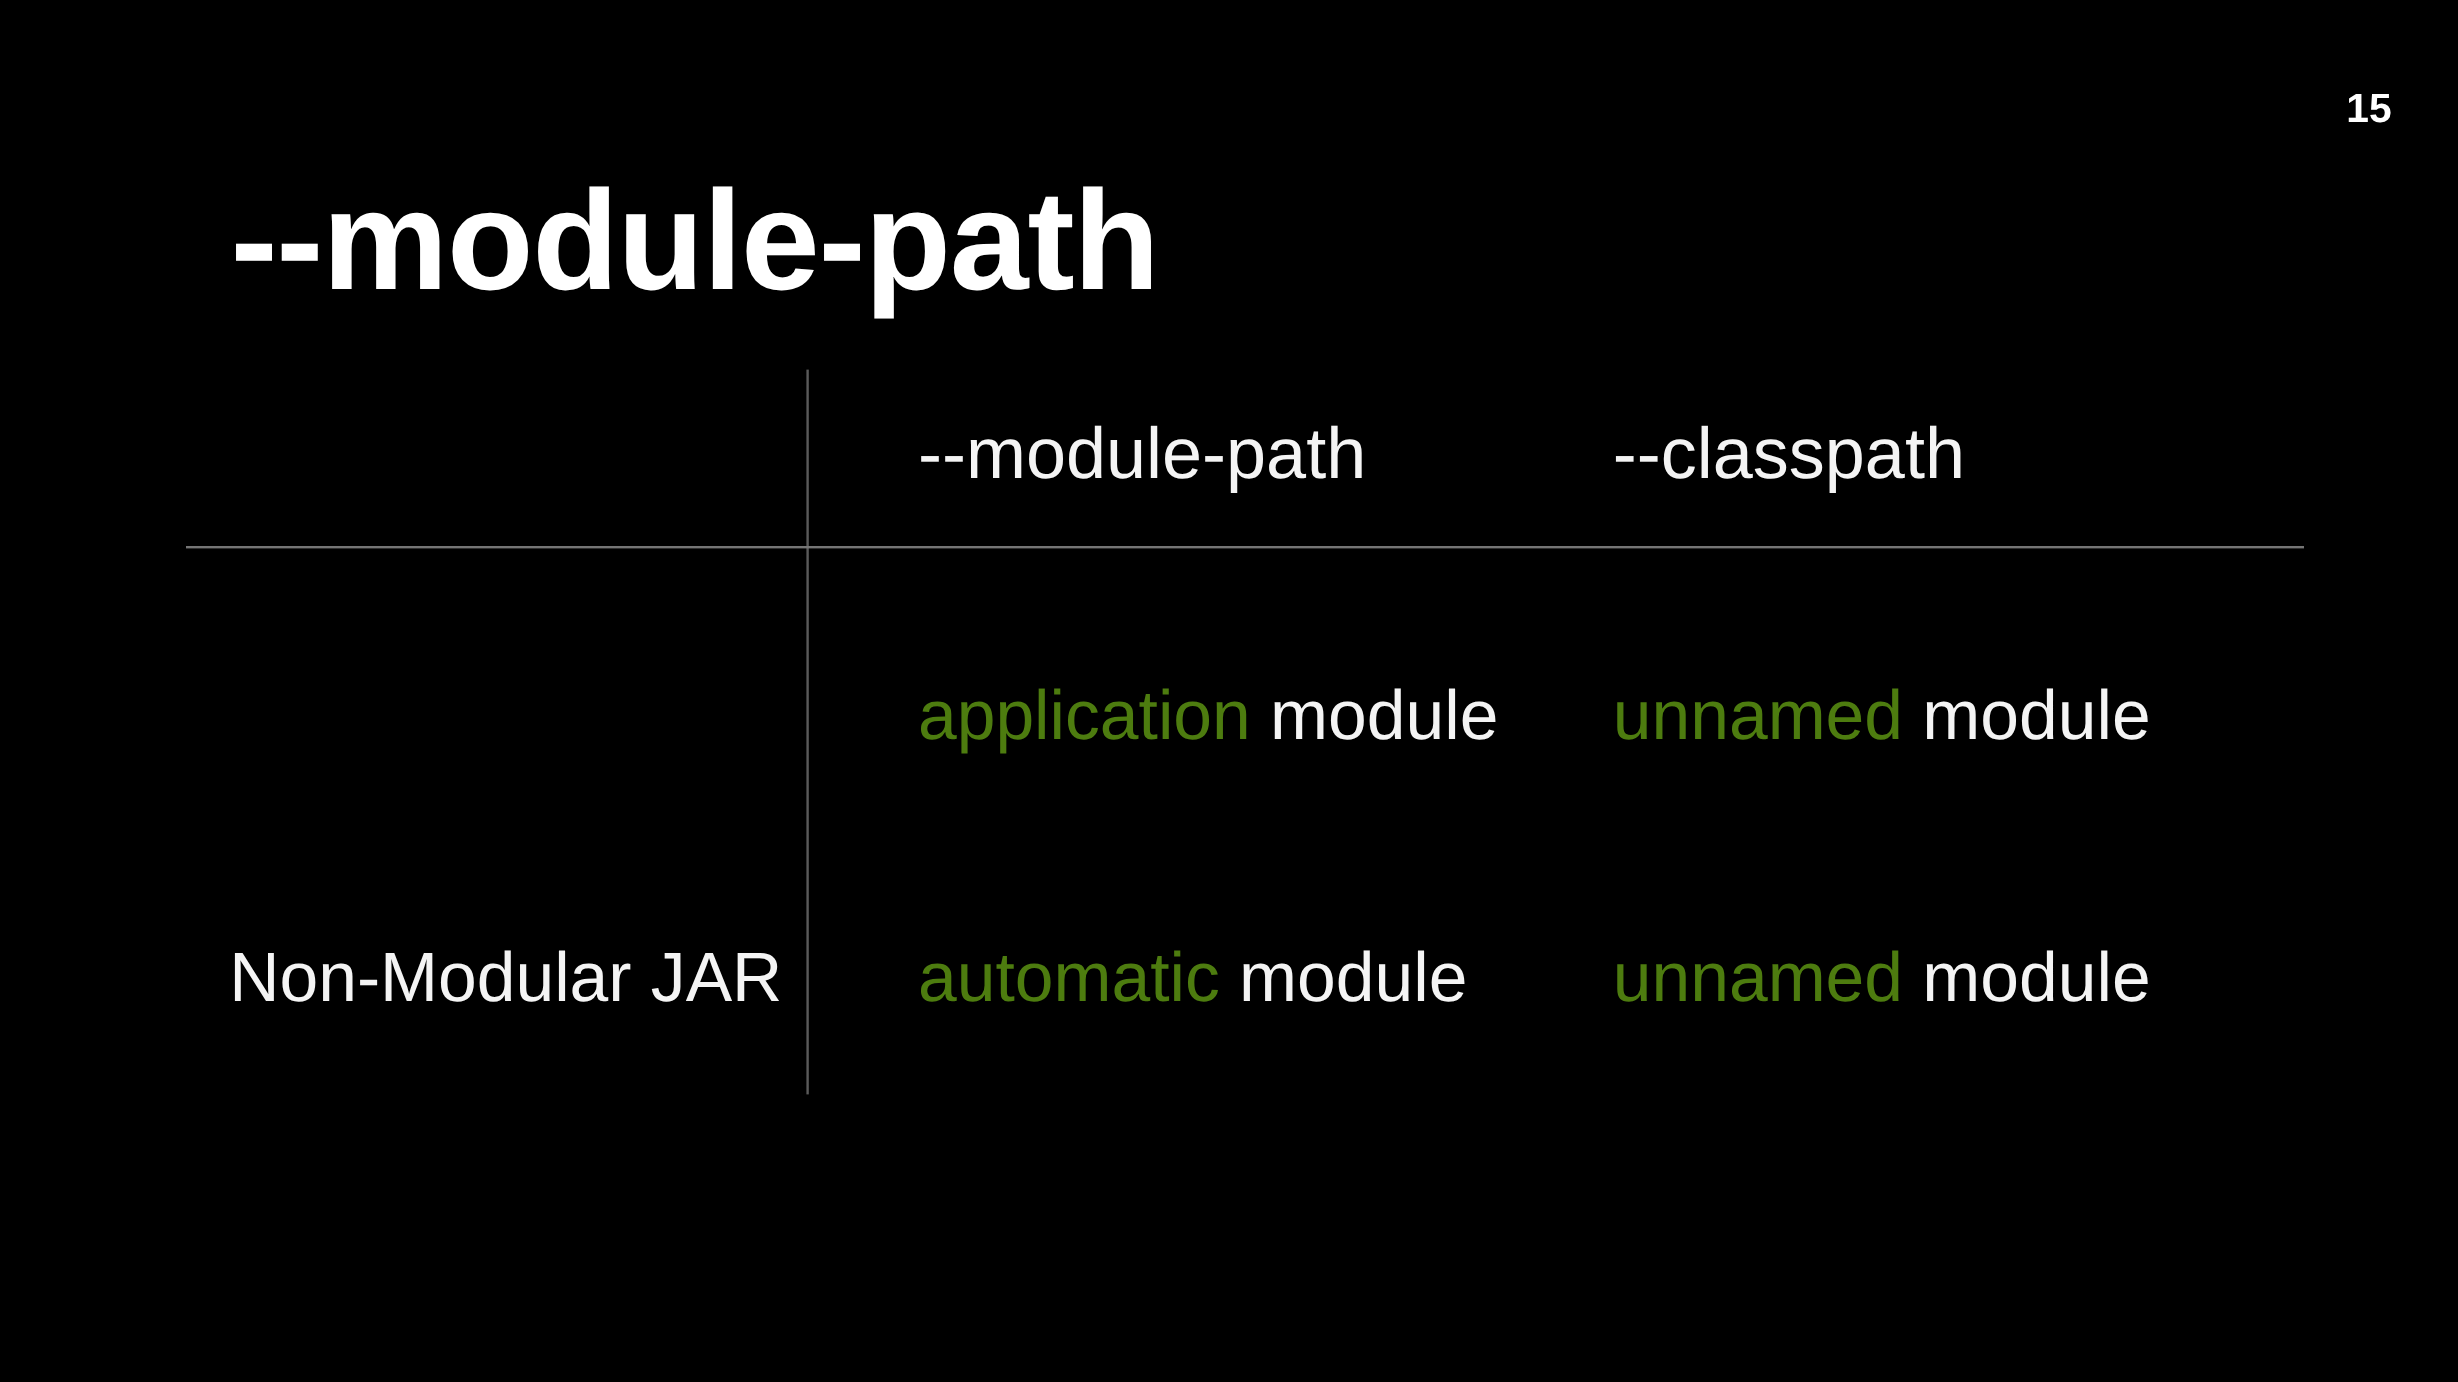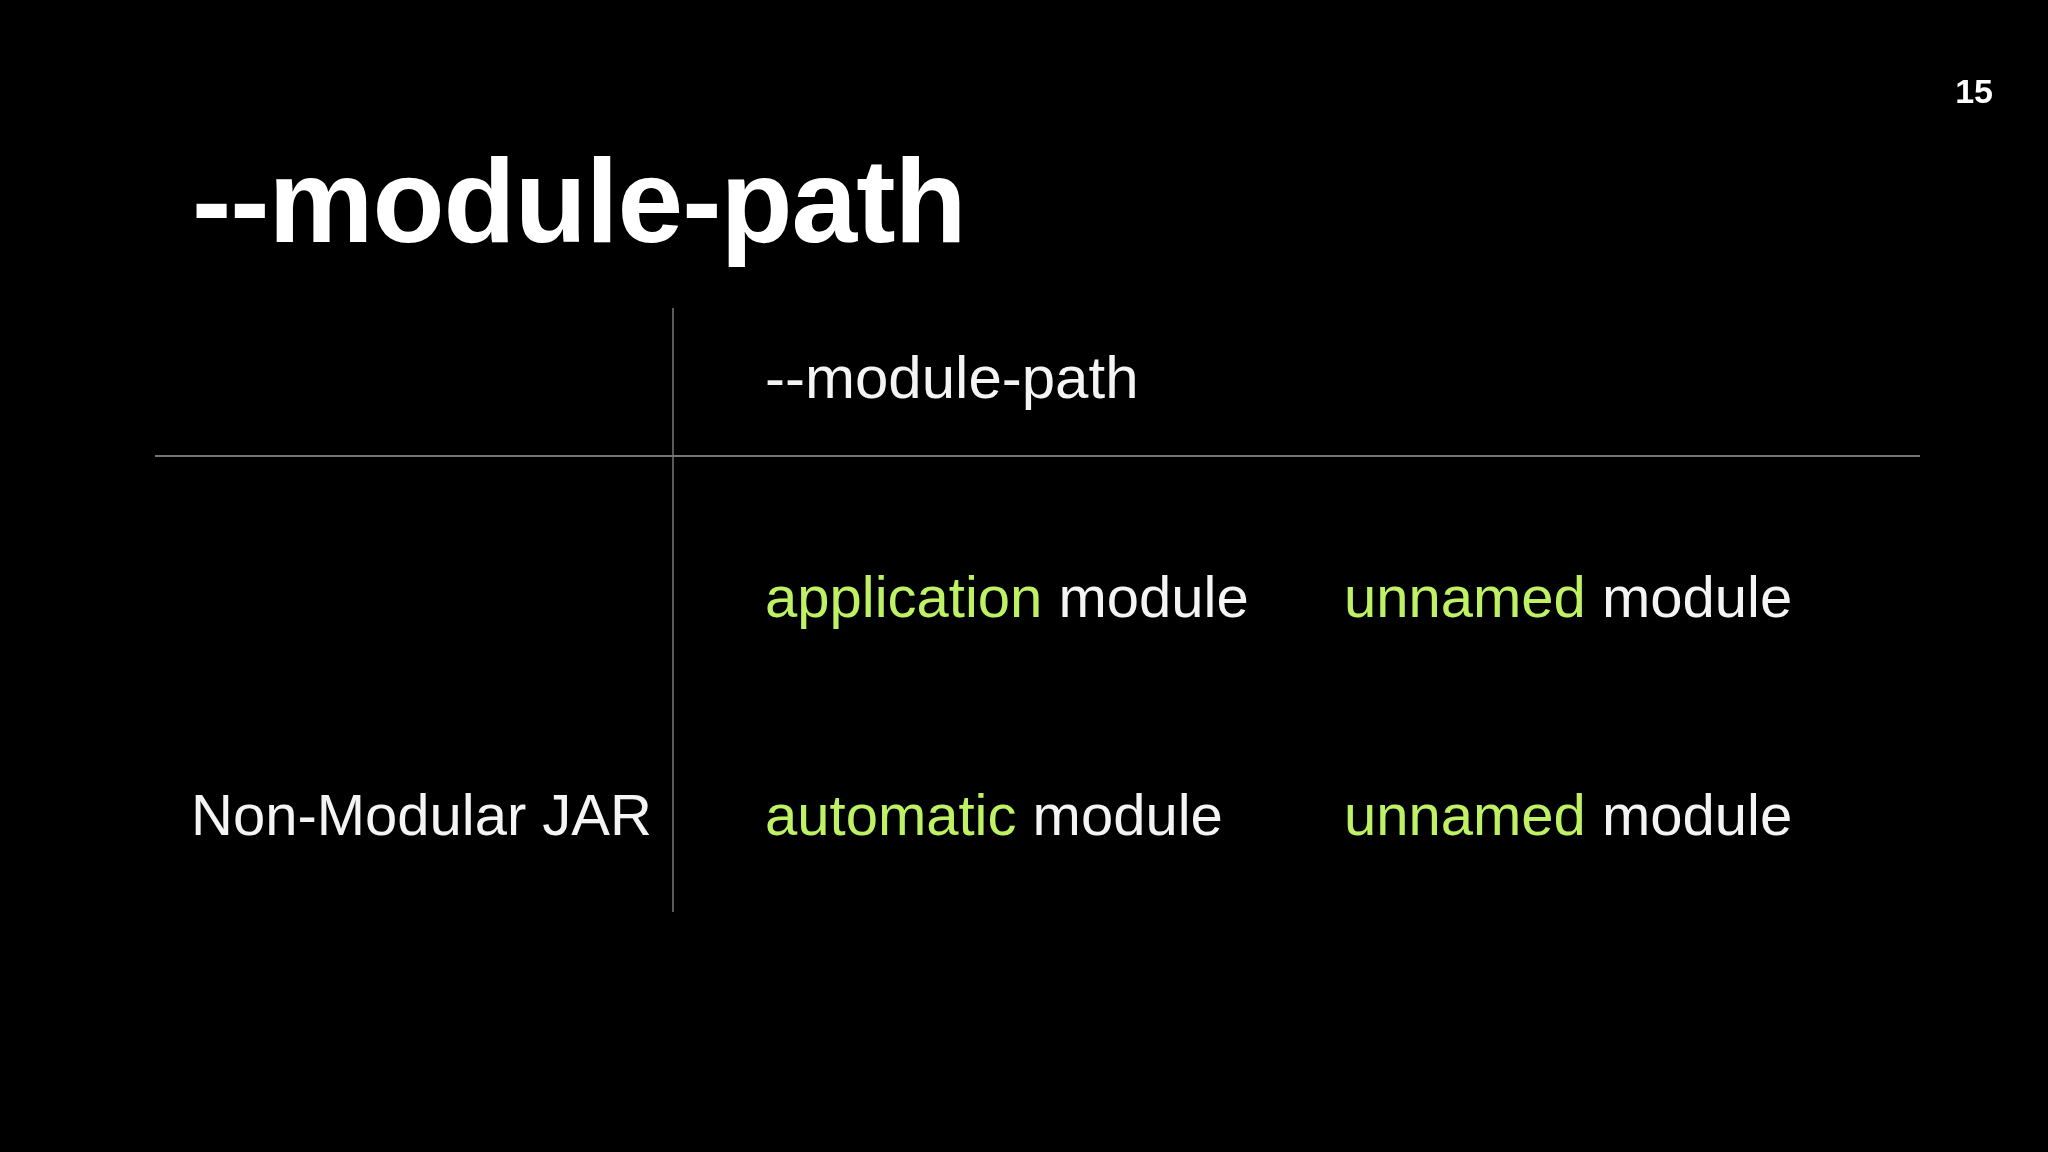--- a/index.html
+++ b/index.html
@@ -61,36 +61,37 @@
   }
   .col-header {
     font-size: 60px;
     top: 348px;
   }
   .col2 { left: 765px; }
   .col3 { left: 1344px; }
   .col1 { left: 191px; }
   .row1 { top: 568px; }
   .row2 { top: 786px; }
-  .hl { color: #bef264; }
+  .hl { color: #4d7c0f; }
   .rest { white-space: pre; text-align: center; }
 </style>
 </head>
 <body>
 
 <div class="slide">
 
   <div class="page-number">15</div>
 
   <h1 class="title" style="margin:0; font-size:118px;">--module-path</h1>
 
   <div class="vrule"></div>
   <div class="hrule"></div>
 
   <div class="cell col-header col2">--module-path</div>
+  <div class="cell col-header col3">--classpath</div>
 
   <div class="cell col2 row1">
     <span class="hl">application</span><span class="rest"> module</span>
   </div>
   <div class="cell col3 row1">
     <span class="hl">unnamed</span><span class="rest"> module</span>
   </div>
 
   <div class="cell col2 row2">
     <span class="hl">automatic</span><span class="rest"> module</span>

